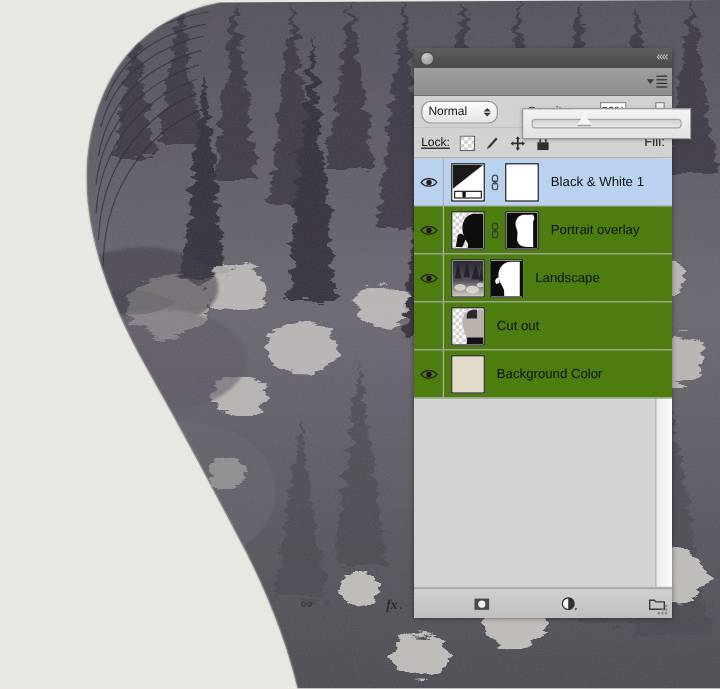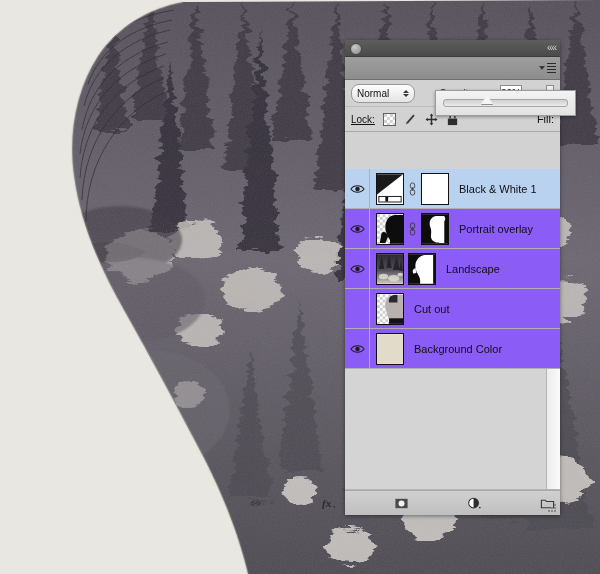--- a/index.html
+++ b/index.html
@@ -120,26 +120,25 @@
     position:absolute;top:-5px;width:0;height:0;
     border-left:6px solid transparent;border-right:6px solid transparent;
     border-bottom:9px solid #f5f5f5;
     filter:drop-shadow(0 1px 0 #8f8f8f);
   }
 
   
   .layerlist{
     flex:1 1 auto;background:#d4d4d4;overflow:hidden;position:relative;
     border-bottom:1px solid #b4b4b4;
-    margin-top:37px;
   }
   .layer-row{
     height:39px;display:flex;align-items:center;
     border-bottom:1px solid #b0b0b0;
-    background:#8b5cf6;position:relative;
+    background:#4d7c0f;position:relative;
   }
   .layer-row.selected{background:#b9d2ef;}
   .eye-cell{
     width:24px;height:39px;display:flex;align-items:center;justify-content:center;
     border-right:1px solid #b0b0b0;
   }
   .thumbs{display:flex;align-items:center;gap:4px;padding-left:6px;}
   .thumb{
     width:28px;height:32px;border:1px solid #111;background:#fff;
     position:relative;overflow:hidden;box-sizing:border-box;

